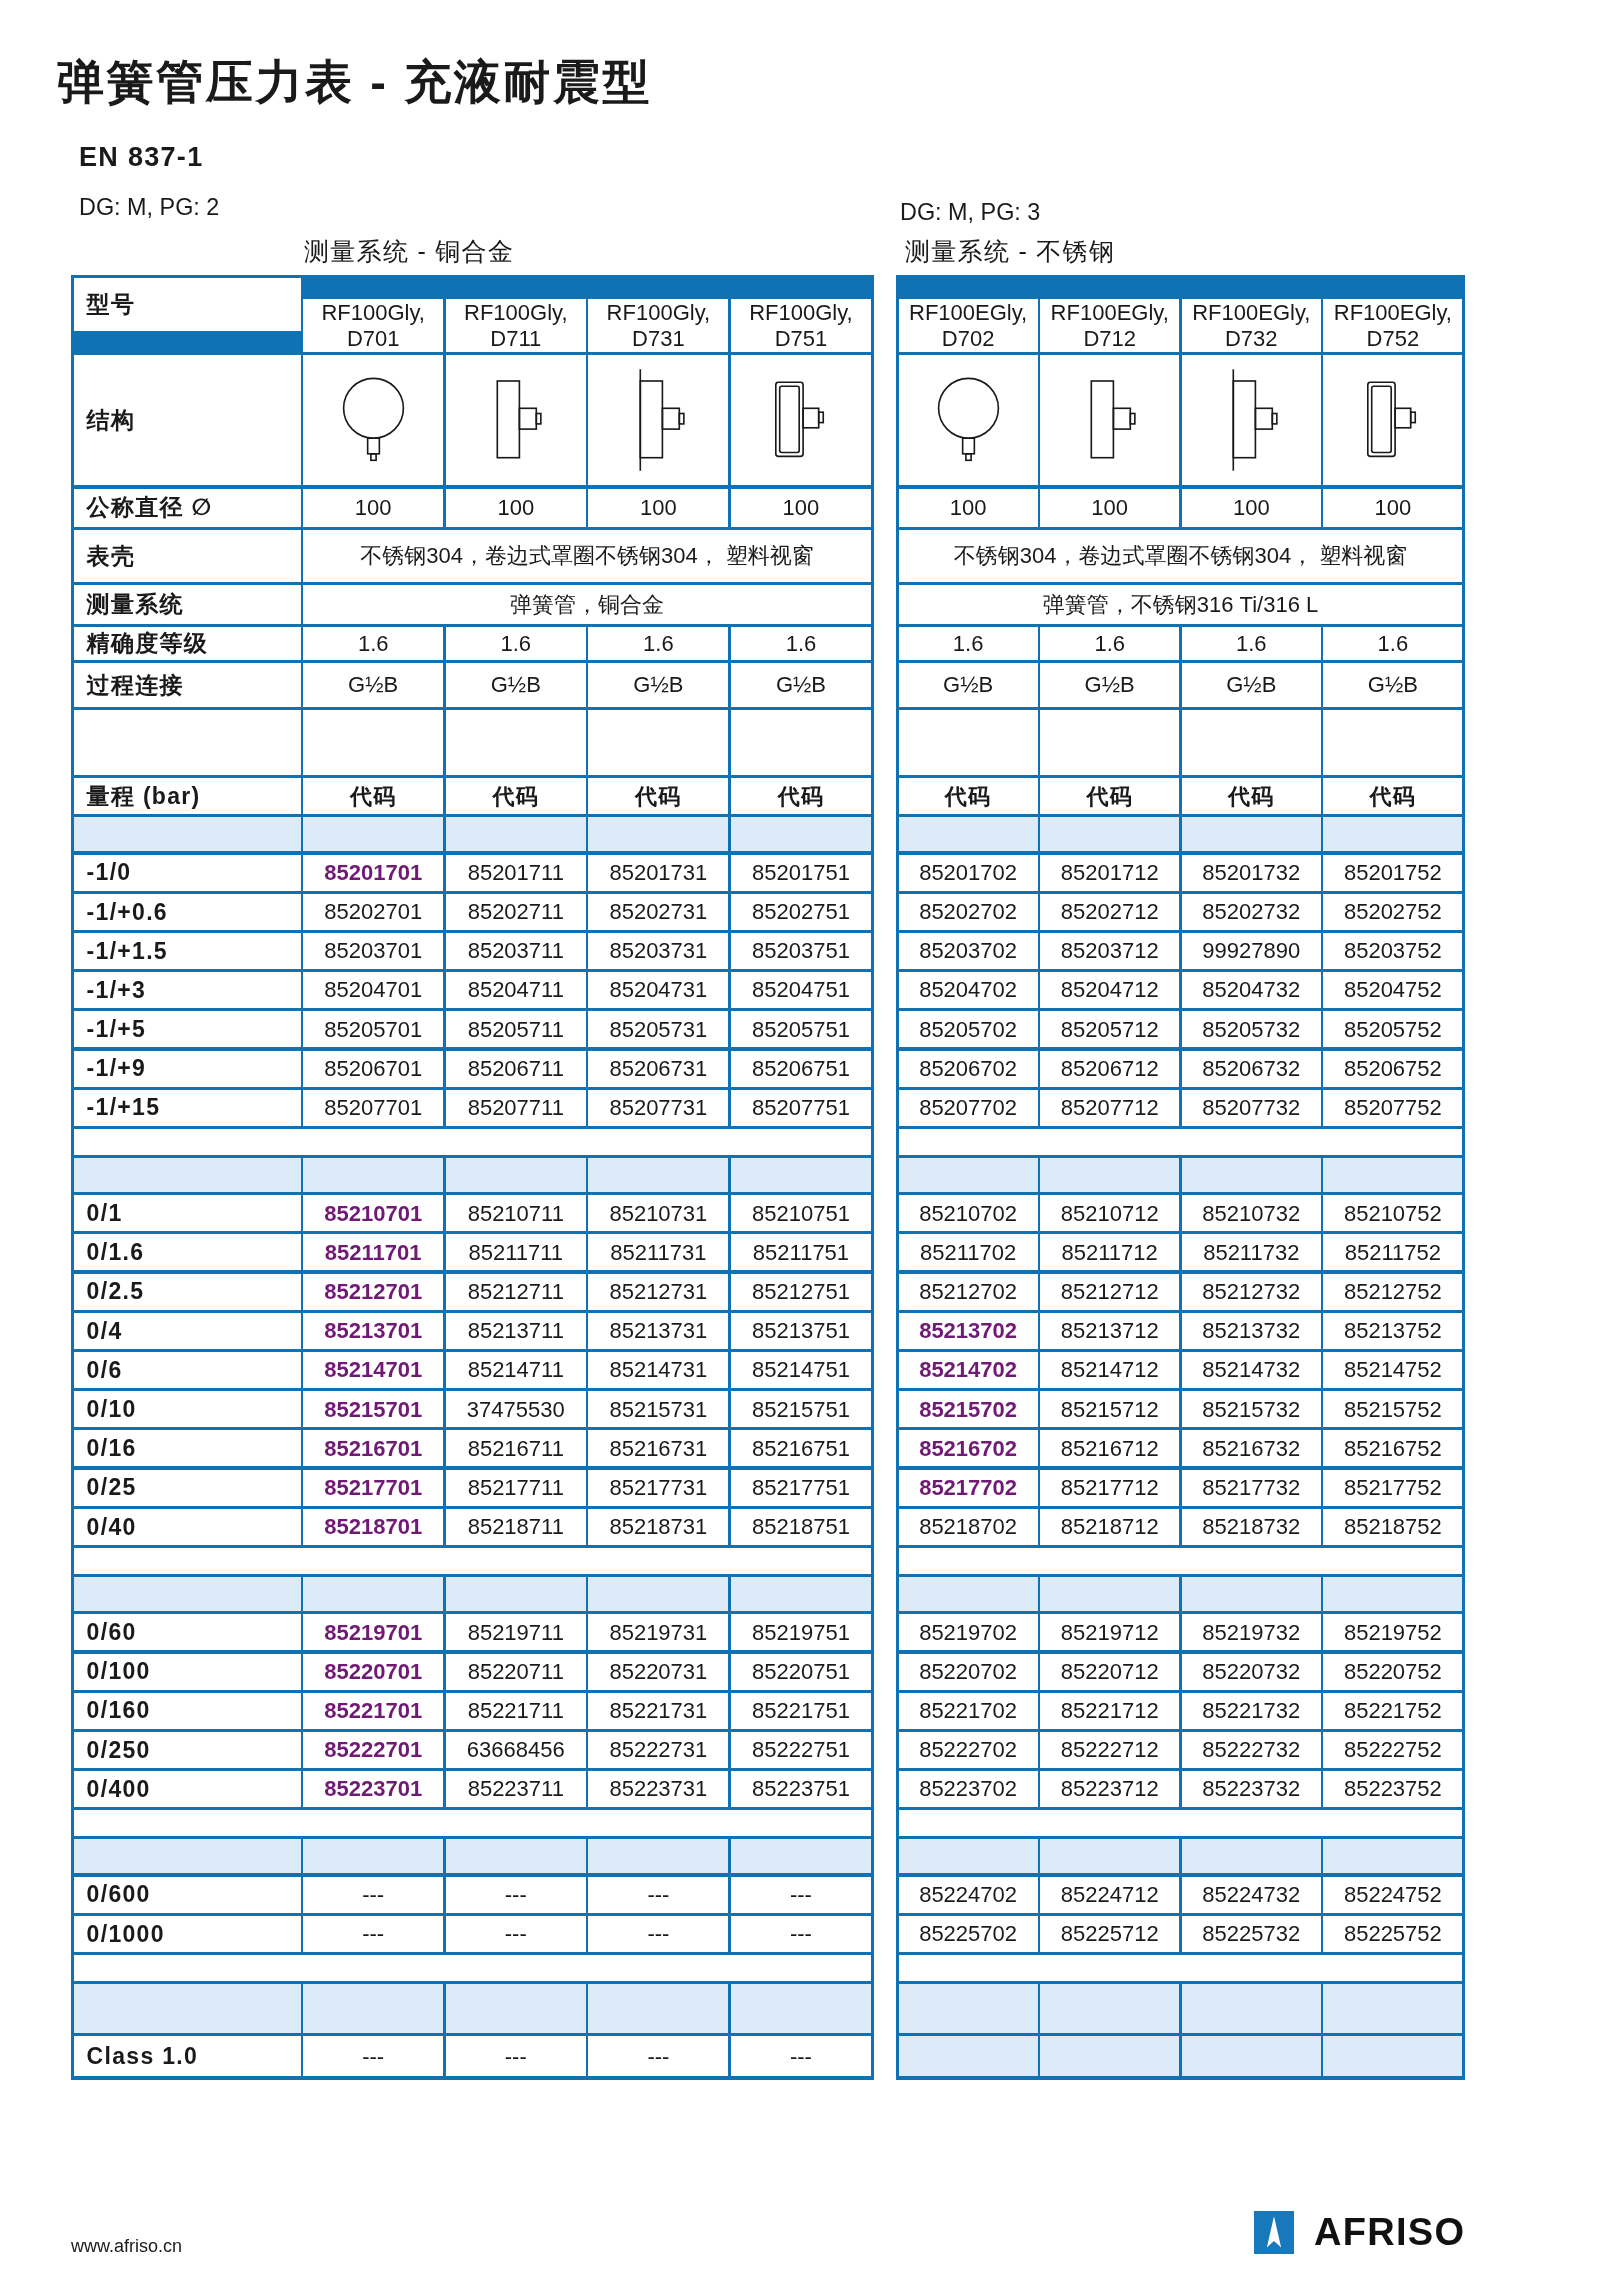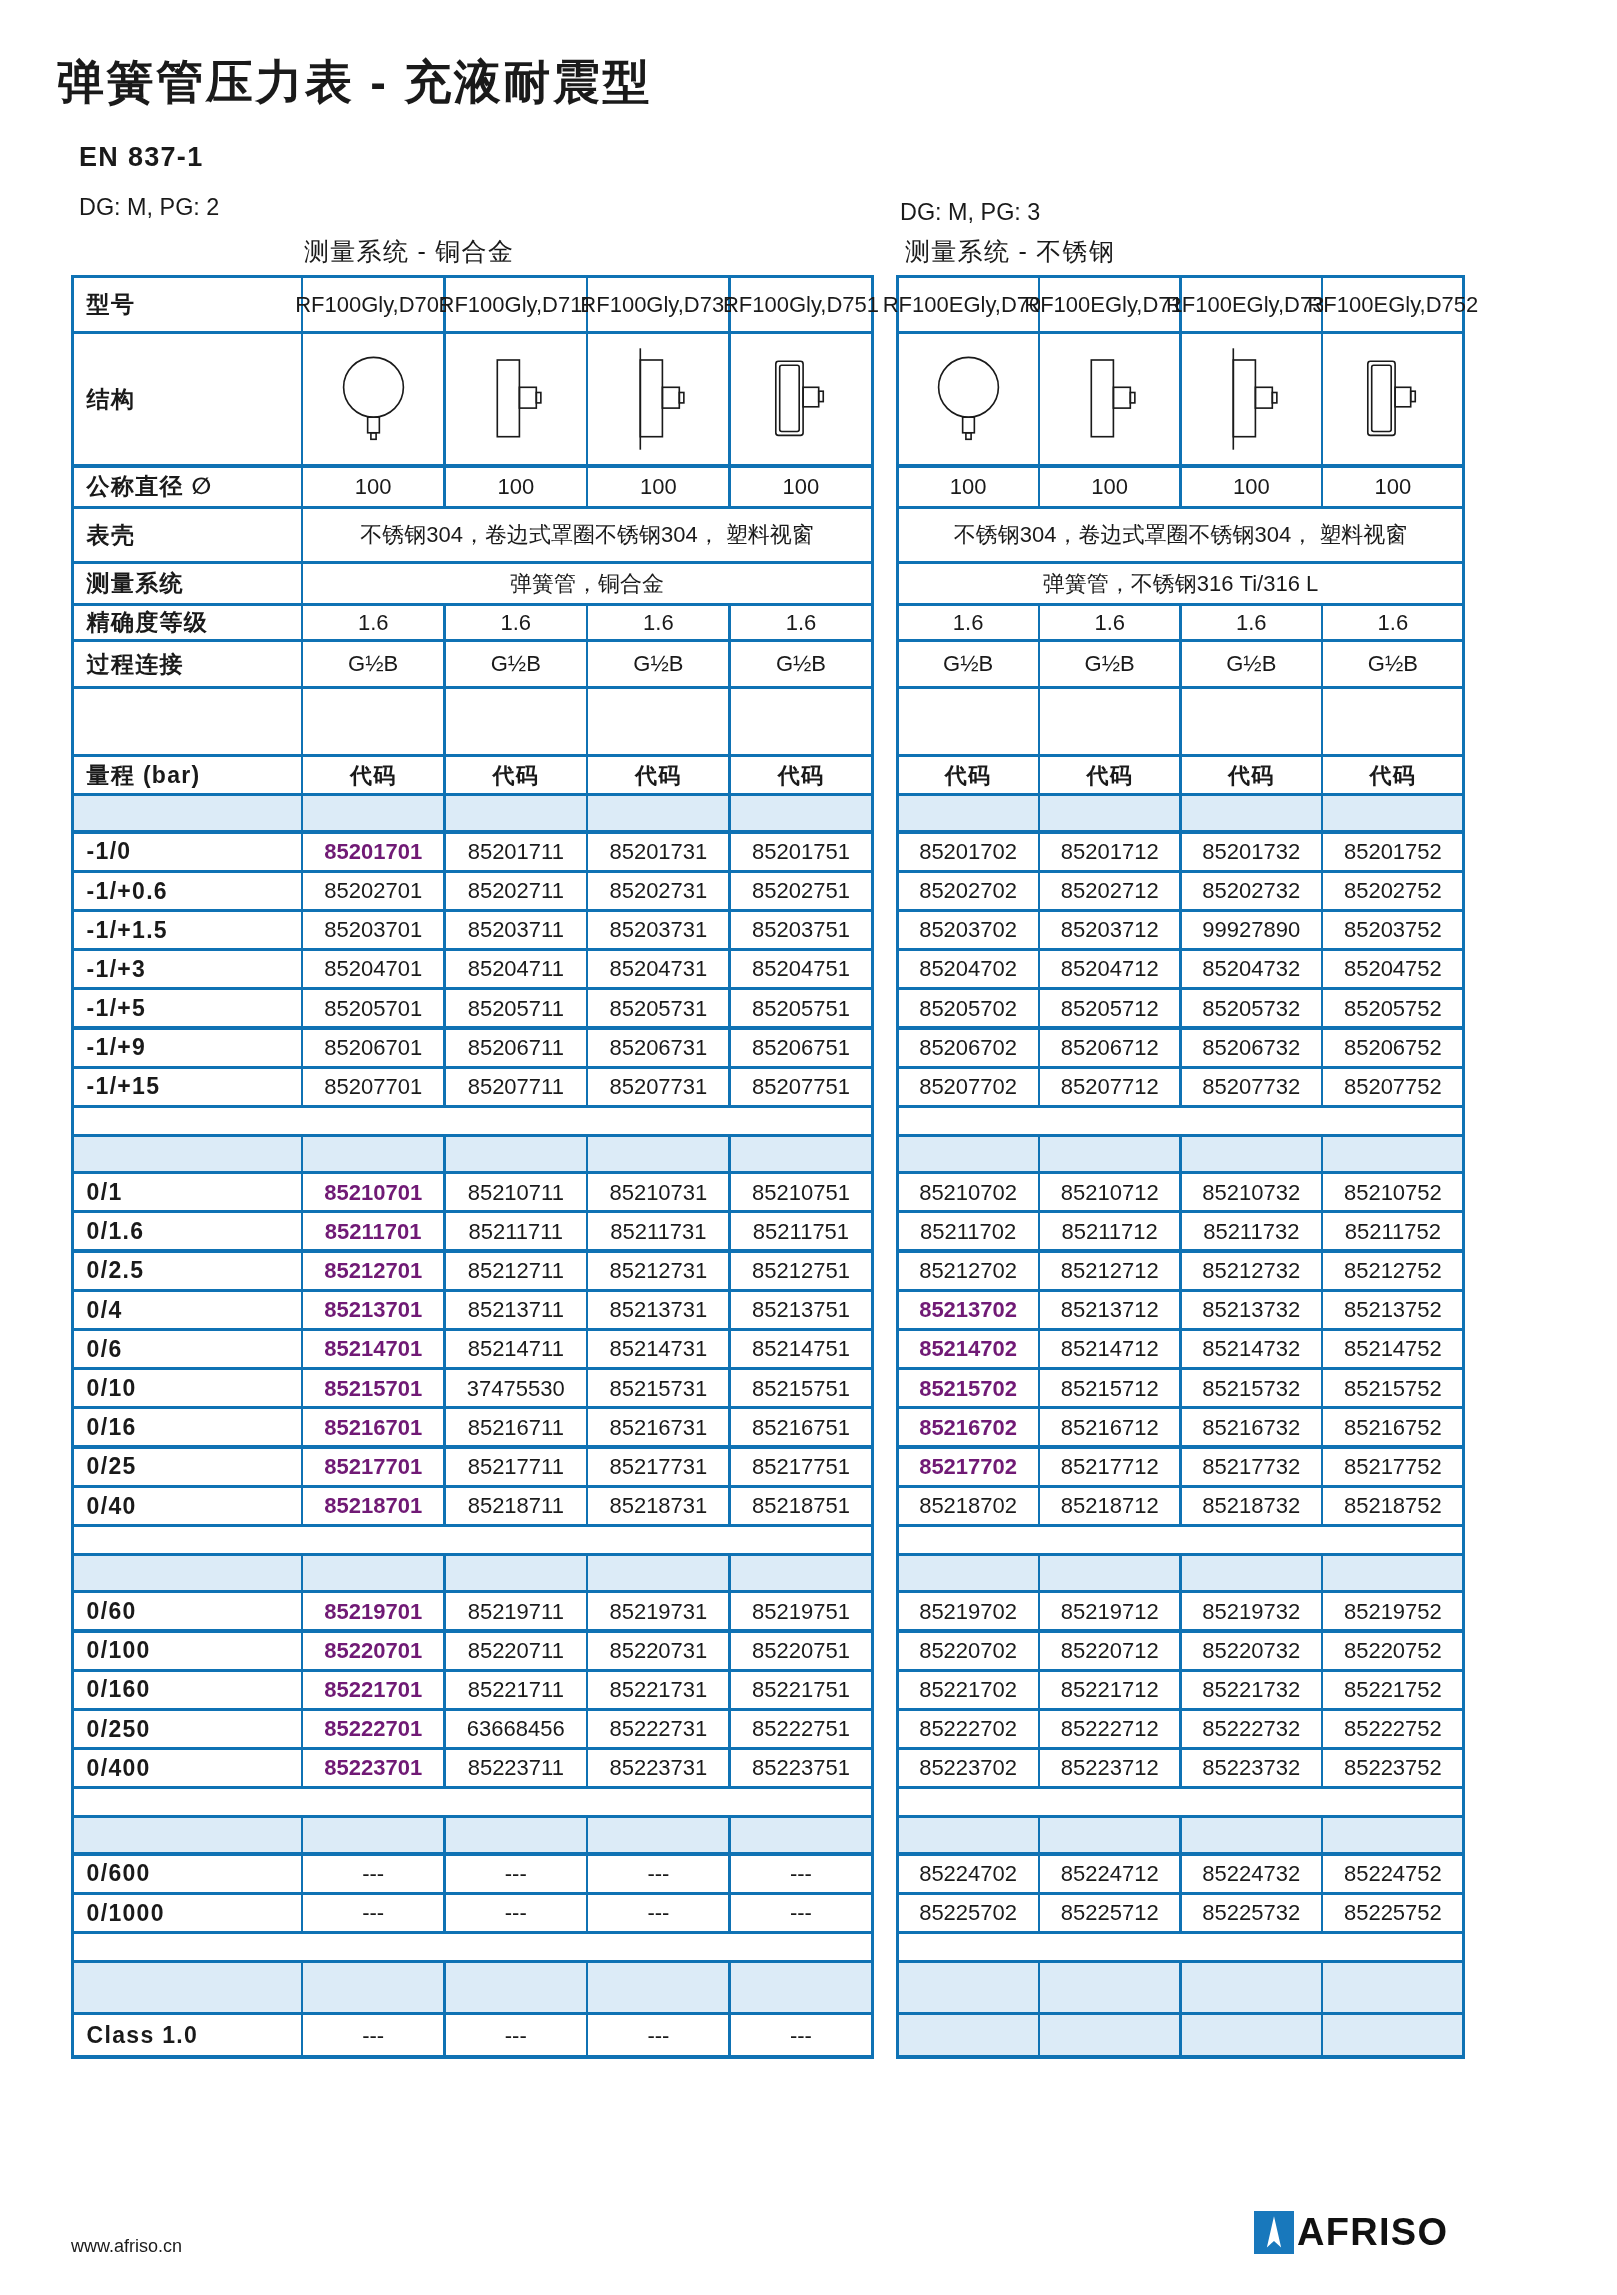--- a/index.html
+++ b/index.html
@@ -21,37 +21,37 @@
   }
   #left-table{left:71px;grid-template-columns:227px repeat(4,140px);}
   #right-table{left:896px;grid-template-columns:repeat(4,139px);}
 
   .cell{background:#ffffff;display:flex;align-items:center;justify-content:center;
         font-size:22px;line-height:1.15;text-align:center;}
   .lbl{justify-content:flex-start;padding-left:13px;text-align:left;letter-spacing:1.3px;font-size:23px;font-weight:bold;}
   .blue{background:#dcebf7;}
   .span4{grid-column:span 4;}
   .spanAll{grid-column:1 / -1;}
-  .col{}
+  .col{flex-direction:column;margin-top:21px;}
   .code-bold{color:#701a75;font-weight:700;}
   .codehead{font-weight:700;letter-spacing:1.3px;}
 
   .h-model{height:53px;}  .h-struct{height:130px;} .h-dn{height:38px;}
   .h-case{height:52px;}   .h-meas{height:39px;}    .h-acc{height:32.5px;}
   .h-proc{height:44px;}   .h-wspace{height:65px;} .h-range{height:36px;}
   .h-bspace{height:34px;} .h-data{height:36px;}    .h-wsep{height:26px;}
   .h-tallblue{height:49px;} .h-class{height:40px;}
 
   .gauge-svg{width:97px;height:104px;}
   .gauge-svg *{stroke:#1a1a1a;stroke-width:2.5;fill:none;}
 
   #footer-url{left:71px;top:2236px;font-size:18px;}
   #brand-logo{left:1254px;top:2211px;display:flex;align-items:center;}
   #brand-square{width:40px;height:43px;background:#1878bc;display:flex;align-items:center;justify-content:center;}
-  #brand-text{font-size:38px;font-weight:700;letter-spacing:1.3px;color:#111;margin-left:3px;}
+  #brand-text{font-size:38px;font-weight:700;letter-spacing:1.3px;color:#111;margin-left:20px;}
 </style>
 </head>
 <body>
 
 <div class="abs" id="page-title">弹簧管压力表 - 充液耐震型</div>
 <div class="abs" id="standard-label">EN 837-1</div>
 <div class="abs" id="left-dg-label">DG: M, PG: 2</div>
 <div class="abs" id="left-system-label">测量系统 - 铜合金</div>
 <div class="abs" id="right-dg-label">DG: M, PG: 3</div>
 <div class="abs" id="right-system-label">测量系统 - 不锈钢</div>

